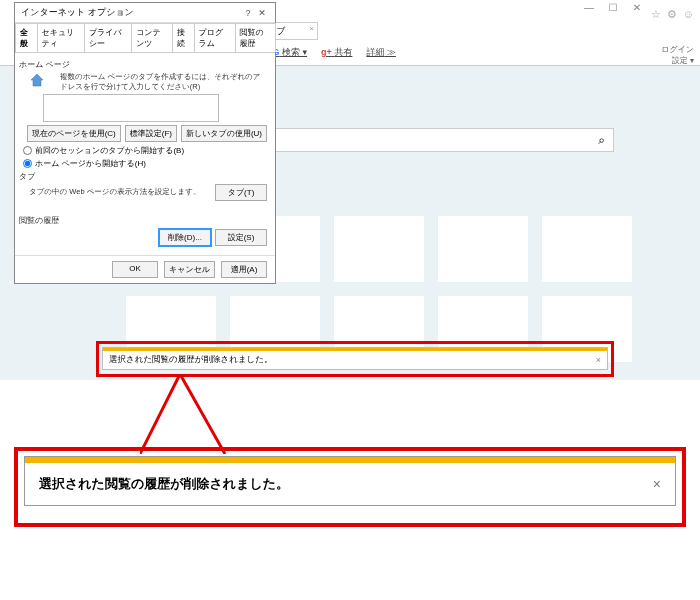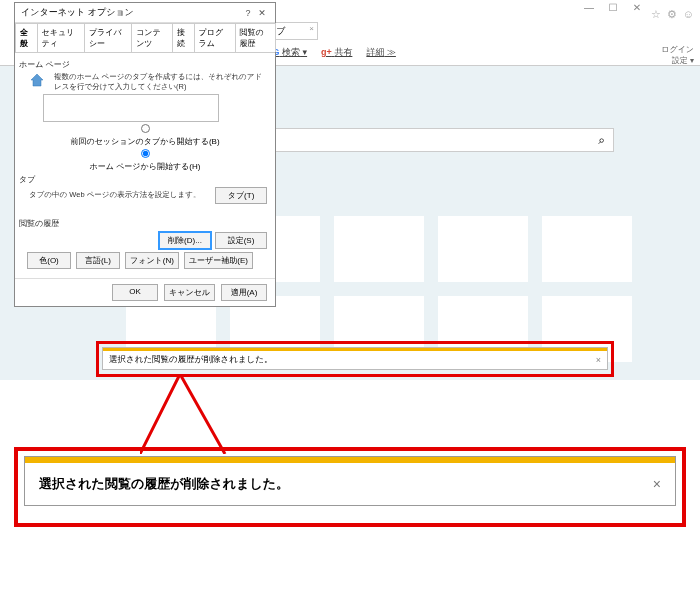--- a/index.html
+++ b/index.html
@@ -26,29 +26,29 @@
 .dialog { position: absolute; top: 2px; left: 14px; width: 262px; background: #fff; border: 1px solid #888; font-size: 9px; }
 .dlg-title { display: flex; align-items: center; padding: 3px 6px; border-bottom: 1px solid #ddd; background: #fff; }
 .dlg-title .t { flex: 1; }
 .dlg-title .q, .dlg-title .x { width: 14px; text-align: center; color: #555; cursor: pointer; }
 .tabs-row { display: flex; border-bottom: 1px solid #ccc; font-size: 8px; }
 .tabs-row div { padding: 3px 4px; border: 1px solid #ccc; border-bottom: none; margin-right: -1px; background: #fff; cursor: pointer; }
 .tabs-row div.active { background: #fff; font-weight: bold; }
 .dlg-body { padding: 4px 8px 6px 8px; }
 .group-title { font-size: 8px; color: #222; margin: 2px 0 2px -4px; }
 .indent { margin-left: 6px; }
-.home-row { display: flex; gap: 9px; align-items: flex-start; }
+.home-row { display: flex; gap: 15px; align-items: flex-start; }
 .home-icon { width: 16px; height: 16px; display: inline-block; }
 .home-icon svg { width: 16px; height: 16px; }
 .home-text { font-size: 7.5px; color: #333; flex: 1; line-height: 1.3; }
 .home-input { width: 176px; height: 28px; border: 1px solid #bbb; margin: 2px 0 2px 20px; background: #fff; }
 .btn-row { display: flex; gap: 4px; justify-content: flex-end; margin: 3px 0; }
 .btn { border: 1px solid #aaa; background: #f3f3f3; font-size: 8px; padding: 2px 4px; min-width: 52px; text-align: center; cursor: pointer; }
 .btn.primary { border: 1px solid #3399ff; outline: 1px solid #3399ff; }
-.radio-row, .check-row { font-size: 8px; display: flex; align-items: center; gap: 3px; margin: 2px 0; flex-direction: column; }
+.radio-row, .check-row { font-size: 8px; display: flex; align-items: center; gap: 3px; margin: 2px 0; }
 .radio-row input, .check-row input { width: 9px; height: 9px; }
 .small-text { font-size: 7.5px; color: #333; line-height: 1.3; }
 .footer-btns { display: flex; gap: 6px; justify-content: flex-end; padding: 5px 8px; border-top: 1px solid #ddd; }
 .footer-btns .btn { min-width: 46px; }
 
 .notif-outline { position: absolute; top: 341px; left: 96px; width: 518px; height: 36px; border: 3px solid #e30000; }
 .notif-bar { position: absolute; top: 347px; left: 102px; width: 506px; background: #fff; border: 1px solid #bbb; }
 .notif-stripe { height: 3px; background: #f3b400; }
 .notif-body { display: flex; align-items: center; padding: 3px 6px; font-size: 8.5px; }
 .notif-body .x { margin-left: auto; color: #888; cursor: pointer; font-size: 9px; }
@@ -133,20 +133,25 @@
     <div class="group-title">ホーム ページ</div>
     <div class="home-row indent">
       <span class="home-icon">
         <svg viewBox="0 0 16 16">
             <path d="M2 8 L8 2 L14 8 L12 8 L12 14 L4 14 L4 8 Z" fill="#5b9bd5" stroke="#2e75b6" stroke-width="0.5"></path>
           </svg>
       </span>
       <div class="home-text">複数のホーム ページのタブを作成するには、それぞれのアドレスを行で分けて入力してください(R)</div>
     </div>
     <div class="home-input"></div>
+    <div class="btn-row">
+      <div class="btn">現在のページを使用(C)</div>
+      <div class="btn">標準設定(F)</div>
+      <div class="btn">新しいタブの使用(U)</div>
+    </div>
 
     <div class="radio-row indent">
       <input type="radio" name="su" style="">
       <span>前回のセッションのタブから開始する(B)</span>
     </div>
     <div class="radio-row indent">
       <input type="radio" name="su" checked="" style="">
       <span>ホーム ページから開始する(H)</span>
     </div>
 
@@ -155,26 +160,20 @@
       <div class="small-text" style="flex:1">タブの中の Web ページの表示方法を設定します。</div>
       <div class="btn">タブ(T)</div>
     </div>
 
     <div class="group-title" style="margin-top:14px">閲覧の履歴</div>
     <div class="btn-row">
       <div class="btn primary">削除(D)...</div>
       <div class="btn">設定(S)</div>
     </div>
 
-    <div class="btn-row" style="justify-content:flex-start;gap:5px;margin-left:4px;">
-      <div class="btn" style="min-width:44px">色(O)</div>
-      <div class="btn" style="min-width:44px">言語(L)</div>
-      <div class="btn" style="min-width:44px">フォント(N)</div>
-      <div class="btn" style="min-width:54px">ユーザー補助(E)</div>
-    </div>
   </div>
   <div class="footer-btns">
     <div class="btn">OK</div>
     <div class="btn">キャンセル</div>
     <div class="btn">適用(A)</div>
   </div>
 </div>
 
 <div class="notif-outline"></div>
 <div class="notif-bar">

